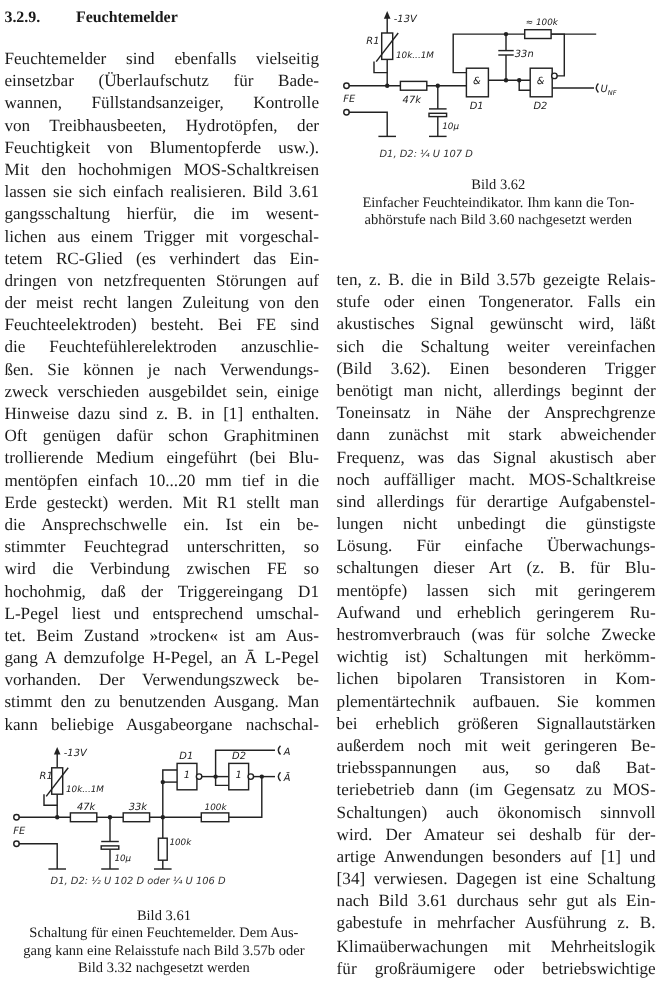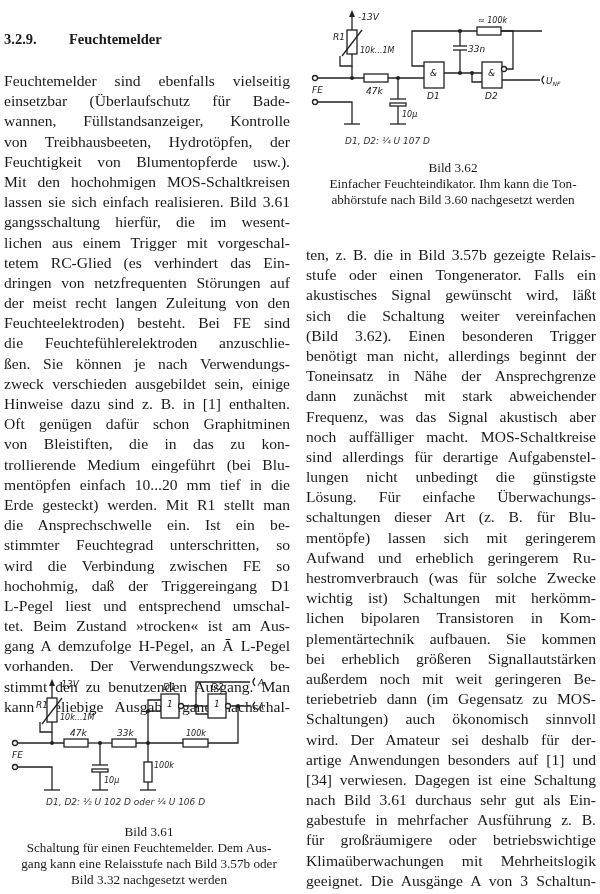--- a/index.html
+++ b/index.html
@@ -1,22 +1,22 @@
 <!DOCTYPE html>
 <html><head>
 <meta charset="utf-8">
 <style>
   html, body { margin: 0; padding: 0; background: #ffffff; }
   body { width: 600px; height: 894px; position: relative; overflow: hidden;
          font-family: "Liberation Serif", "DejaVu Serif", serif; color: #1a1a1a; }
   .heading { position: absolute; left: 4px; top: 8px; font-weight: bold; font-size: 14.5px; white-space: nowrap; }
-  .heading .num { display: inline-block; width: 65px; margin-top: 23px; }
+  .heading .num { display: inline-block; width: 65px; }
   .text { position: absolute; font-size: 15.6px; line-height: 20.2px; }
   .text .ln { display: block; white-space: nowrap; text-align: justify; text-align-last: justify; height: 20.2px; }
-  #left-text { left: 4px; top: 44px; width: 286px; margin-top: 27px; }
+  #left-text { left: 4px; top: 44px; width: 286px; }
   #right-text { left: 306px; top: 245px; width: 290px; }
   .caption { position: absolute; font-size: 13.2px; line-height: 16px; text-align: center; }
   .caption .title { display: block; }
   .caption .ln { display: block; white-space: nowrap; }
   #cap61 { left: 4px; top: 824px; width: 290px; }
   #cap62 { left: 308px; top: 160px; width: 290px; }
   svg text { font-family: "DejaVu Sans", sans-serif; font-style: italic; fill: #222; }
   .wire { stroke: #222; stroke-width: 1.3; fill: none; }
   .part { stroke: #222; stroke-width: 1.3; fill: #fff; }
   .dot { fill: #222; }
@@ -40,21 +40,20 @@
     <span class="ln">lichen aus einem Trigger mit vorgeschal-</span>
     <span class="ln">tetem RC-Glied (es verhindert das Ein-</span>
     <span class="ln">dringen von netzfrequenten Störungen auf</span>
     <span class="ln">der meist recht langen Zuleitung von den</span>
     <span class="ln">Feuchteelektroden) besteht. Bei FE sind</span>
     <span class="ln">die Feuchtefühlerelektroden anzuschlie-</span>
     <span class="ln">ßen. Sie können je nach Verwendungs-</span>
     <span class="ln">zweck verschieden ausgebildet sein, einige</span>
     <span class="ln">Hinweise dazu sind z. B. in [1] enthalten.</span>
     <span class="ln">Oft genügen dafür schon Graphitminen</span>
-    <span class="ln">von Bleistiften, die in das zu kon-</span>
     <span class="ln">trollierende Medium eingeführt (bei Blu-</span>
     <span class="ln">mentöpfen einfach 10...20 mm tief in die</span>
     <span class="ln">Erde gesteckt) werden. Mit R1 stellt man</span>
     <span class="ln">die Ansprechschwelle ein. Ist ein be-</span>
     <span class="ln">stimmter Feuchtegrad unterschritten, so</span>
     <span class="ln">wird die Verbindung zwischen FE so</span>
     <span class="ln">hochohmig, daß der Triggereingang D1</span>
     <span class="ln">L-Pegel liest und entsprechend umschal-</span>
     <span class="ln">tet. Beim Zustand »trocken« ist am Aus-</span>
     <span class="ln">gang A demzufolge H-Pegel, an Ā L-Pegel</span>
@@ -79,29 +78,30 @@
     <span class="ln">Lösung. Für einfache Überwachungs-</span>
     <span class="ln">schaltungen dieser Art (z. B. für Blu-</span>
     <span class="ln">mentöpfe) lassen sich mit geringerem</span>
     <span class="ln">Aufwand und erheblich geringerem Ru-</span>
     <span class="ln">hestromverbrauch (was für solche Zwecke</span>
     <span class="ln">wichtig ist) Schaltungen mit herkömm-</span>
     <span class="ln">lichen bipolaren Transistoren in Kom-</span>
     <span class="ln">plementärtechnik aufbauen. Sie kommen</span>
     <span class="ln">bei erheblich größeren Signallautstärken</span>
     <span class="ln">außerdem noch mit weit geringeren Be-</span>
+    <span class="ln">triebsspannungen aus, so daß Bat-</span>
     <span class="ln">teriebetrieb dann (im Gegensatz zu MOS-</span>
     <span class="ln">Schaltungen) auch ökonomisch sinnvoll</span>
     <span class="ln">wird. Der Amateur sei deshalb für der-</span>
     <span class="ln">artige Anwendungen besonders auf [1] und</span>
     <span class="ln">[34] verwiesen. Dagegen ist eine Schaltung</span>
     <span class="ln">nach Bild 3.61 durchaus sehr gut als Ein-</span>
     <span class="ln">gabestufe in mehrfacher Ausführung z. B.</span>
+    <span class="ln">Klimaüberwachungen mit Mehrheitslogik</span>
     <span class="ln">für großräumigere oder betriebswichtige</span>
-    <span class="ln">Klimaüberwachungen mit Mehrheitslogik</span>
     <span class="ln">geeignet. Die Ausgänge A von 3 Schaltun-</span>
   </div>
 
 <svg style="position:absolute;left:300px;top:0;" width="300" height="130" viewBox="0 0 300 130">
 
   <line class="wire" x1="52" y1="12" x2="52" y2="30"></line>
   <polygon class="dot" points="52,10 49,17 55,17"></polygon>
   <text x="58" y="20" font-size="9">-13V</text>
 
   <rect class="part" x="47" y="30" width="10" height="24"></rect>

